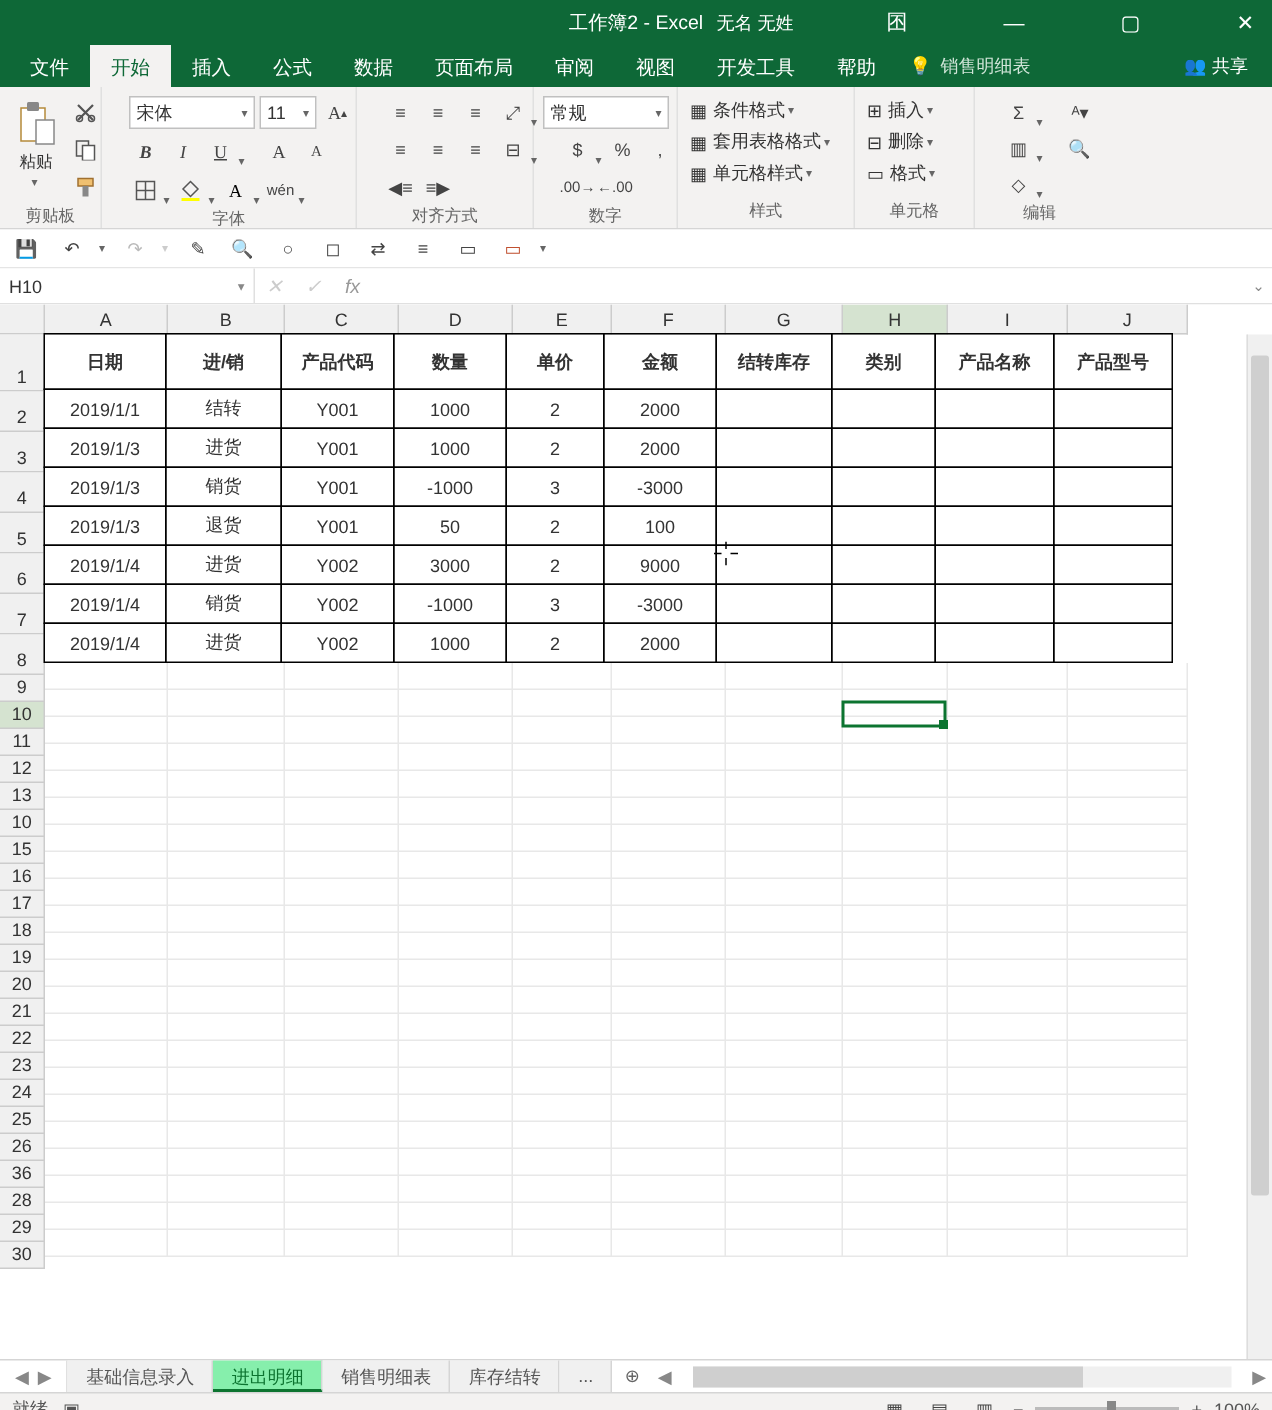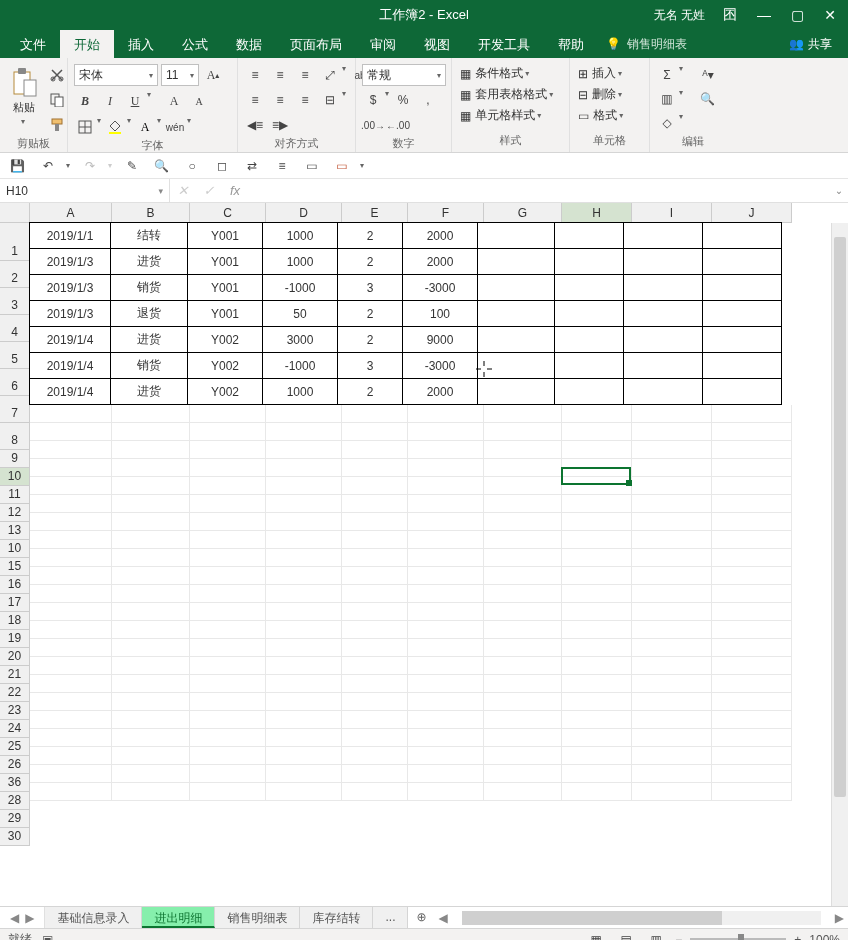--- a/index.html
+++ b/index.html
@@ -2,39 +2,39 @@
 <html><head>
 <meta charset="utf-8">
 <style>
 * { margin: 0; padding: 0; box-sizing: border-box; font-family: "Microsoft YaHei", Arial, sans-serif; user-select: none; }
 body { background: #fff; width: 848px; height: 940px; overflow: hidden; font-size: 12px; color: #333; }
 
 
 .title-bar { height: 30px; background: #0e6837; display: flex; align-items: center; color: #fff; position: relative; }
 .title-center { position: absolute; left: 50%; transform: translateX(-50%); font-size: 13px; }
 .title-right { margin-left: auto; display: flex; align-items: center; gap: 4px; padding-right: 4px; }
-.title-right span { padding: 4px 8px; font-size: 14px; }
+.title-right span { padding: 4px 8px; font-size: 14px; margin-left: 44px; }
 .title-right .user { font-size: 12px; padding: 4px 6px; }
 
 
 .ribbon-tabs { height: 28px; background: #0e6837; display: flex; align-items: stretch; color: #fff; padding: 0 6px; }
 .ribbon-tab { padding: 6px 14px; font-size: 13px; cursor: pointer; }
 .ribbon-tab.active { background: #f3f2f1; color: #0e6837; }
 .tell-me { margin-left: 8px; display: flex; align-items: center; gap: 6px; color: #d0e5d8; font-size: 12px; }
 .share { margin-left: auto; padding: 6px 10px; font-size: 12px; }
 
 
 .ribbon { height: 95px; background: #f3f2f1; border-bottom: 1px solid #d5d5d5; display: flex; }
 .group { border-right: 1px solid #e0e0e0; padding: 2px 6px 2px 6px; display: flex; flex-direction: column; }
 .group-label { text-align: center; font-size: 11px; color: #666; margin-top: auto; padding-bottom: 2px; }
 .group-body { flex: 1; display: flex; align-items: flex-start; gap: 4px; padding-top: 4px; }
 .big-btn { display: flex; flex-direction: column; align-items: center; gap: 2px; padding: 2px 4px; font-size: 11px; }
 .icon { display: inline-flex; align-items: center; justify-content: center; }
 .icon svg { display: block; }
-.small-row { display: flex; gap: 3px; align-items: flex-start; }
+.small-row { display: flex; gap: 3px; align-items: flex-end; margin-left: 12px; }
 .col { display: flex; flex-direction: column; gap: 3px; }
 .font-sel, .size-sel { height: 22px; border: 1px solid #c0c0c0; background: #fff; font-size: 12px; display: flex; align-items: center; padding: 0 4px; }
 .font-sel { width: 84px; }
 .size-sel { width: 38px; }
 .btn-sm { width: 22px; height: 22px; display: inline-flex; align-items: center; justify-content: center; font-size: 12px; color: #444; }
 .btn-sm.b { font-weight: bold; font-style: italic; font-family: "Times New Roman", serif; }
 .btn-sm.i { font-style: italic; font-family: "Times New Roman", serif; }
 .btn-sm.u { text-decoration: underline; font-family: "Times New Roman", serif; }
 .dd-arrow { font-size: 8px; color: #666; margin-left: -2px; }
 .style-btn { display: flex; align-items: center; gap: 4px; font-size: 12px; padding: 1px 2px; }
@@ -394,20 +394,32 @@
       <div class="row-h" style="height: 18px;">24</div>
       <div class="row-h" style="height: 18px;">25</div>
       <div class="row-h" style="height: 18px;">26</div>
       <div class="row-h" style="height: 18px;">36</div>
       <div class="row-h" style="height: 18px;">28</div>
       <div class="row-h" style="height: 18px;">29</div>
       <div class="row-h" style="height: 18px;">30</div>
     </div>
   <div class="cells" id="cells">
       <div class="row">
+        <div class="cell hdr" style="width: 82px; height: 38px;">日期</div>
+        <div class="cell hdr" style="width: 78px; height: 38px;">进/销</div>
+        <div class="cell hdr" style="width: 76px; height: 38px;">产品代码</div>
+        <div class="cell hdr" style="width: 76px; height: 38px;">数量</div>
+        <div class="cell hdr" style="width: 66px; height: 38px;">单价</div>
+        <div class="cell hdr" style="width: 76px; height: 38px;">金额</div>
+        <div class="cell hdr" style="width: 78px; height: 38px;">结转库存</div>
+        <div class="cell hdr" style="width: 70px; height: 38px;">类别</div>
+        <div class="cell hdr" style="width: 80px; height: 38px;">产品名称</div>
+        <div class="cell hdr" style="width: 80px; height: 38px;">产品型号</div>
+      </div>
+      <div class="row">
         <div class="cell bordered" style="width: 82px; height: 27px;">2019/1/1</div>
         <div class="cell bordered" style="width: 78px; height: 27px;">结转</div>
         <div class="cell bordered" style="width: 76px; height: 27px;">Y001</div>
         <div class="cell bordered" style="width: 76px; height: 27px;">1000</div>
         <div class="cell bordered" style="width: 66px; height: 27px;">2</div>
         <div class="cell bordered" style="width: 76px; height: 27px;">2000</div>
         <div class="cell bordered" style="width: 78px; height: 27px;"></div>
         <div class="cell bordered" style="width: 70px; height: 27px;"></div>
         <div class="cell bordered" style="width: 80px; height: 27px;"></div>
         <div class="cell bordered" style="width: 80px; height: 27px;"></div>

